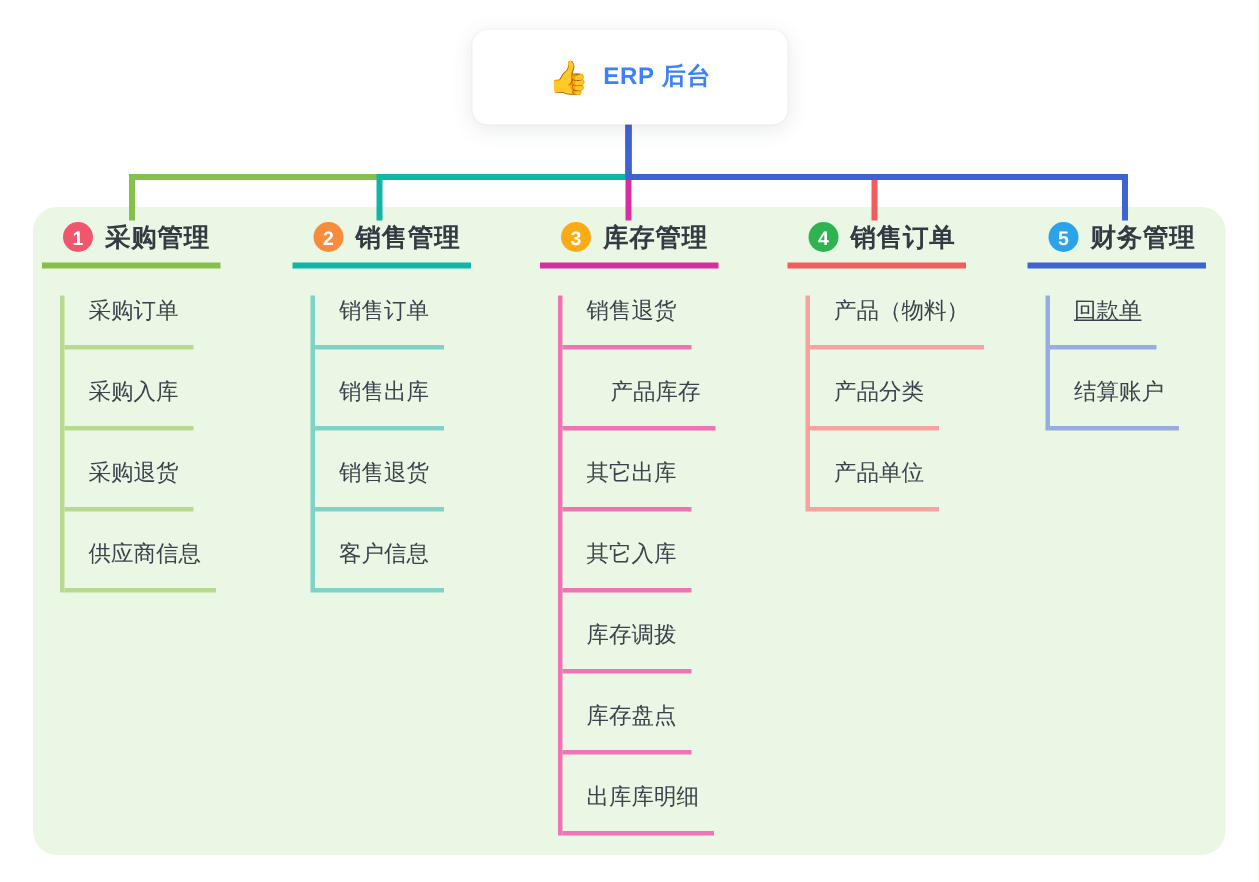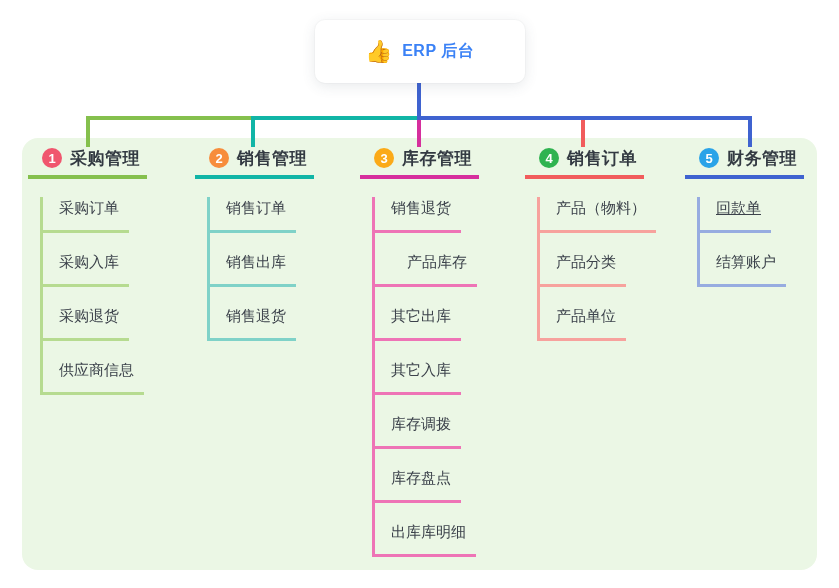--- a/index.html
+++ b/index.html
@@ -85,20 +85,21 @@
 
 <div class="branch" style="left:195px">
   <div class="topic" style="border-bottom-color: rgb(17, 181, 166);">
     <span class="badge" style="background: rgb(247, 141, 60);">2</span>
     <span class="topic-label">销售管理</span>
   </div>
   <ul class="children" style="border-left-color: rgb(127, 210, 200); text-align: right;">
       <li style="border-bottom-color: rgb(127, 210, 200);">销售订单</li>
       <li style="border-bottom-color: rgb(127, 210, 200);">销售出库</li>
       <li style="border-bottom-color: rgb(127, 210, 200);">销售退货</li>
+      <li style="border-bottom-color: rgb(127, 210, 200);">客户信息</li>
     </ul>
 </div>
 
 <div class="branch" style="left:360px">
   <div class="topic" style="border-bottom-color: rgb(214, 47, 157);">
     <span class="badge" style="background: rgb(251, 170, 24);">3</span>
     <span class="topic-label">库存管理</span>
   </div>
   <ul class="children" style="border-left-color: rgb(238, 116, 182);">
       <li style="border-bottom-color: rgb(238, 116, 182);">销售退货</li>

